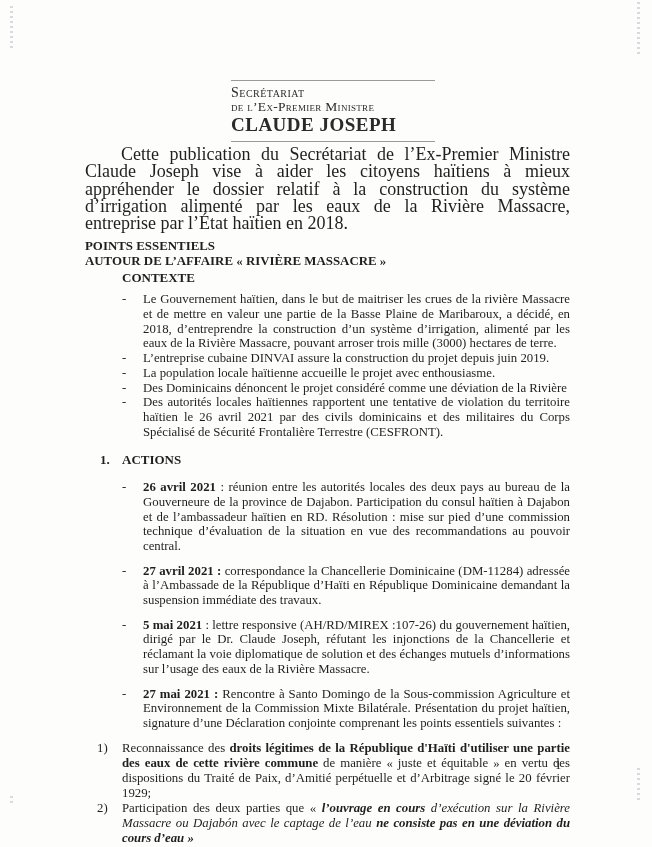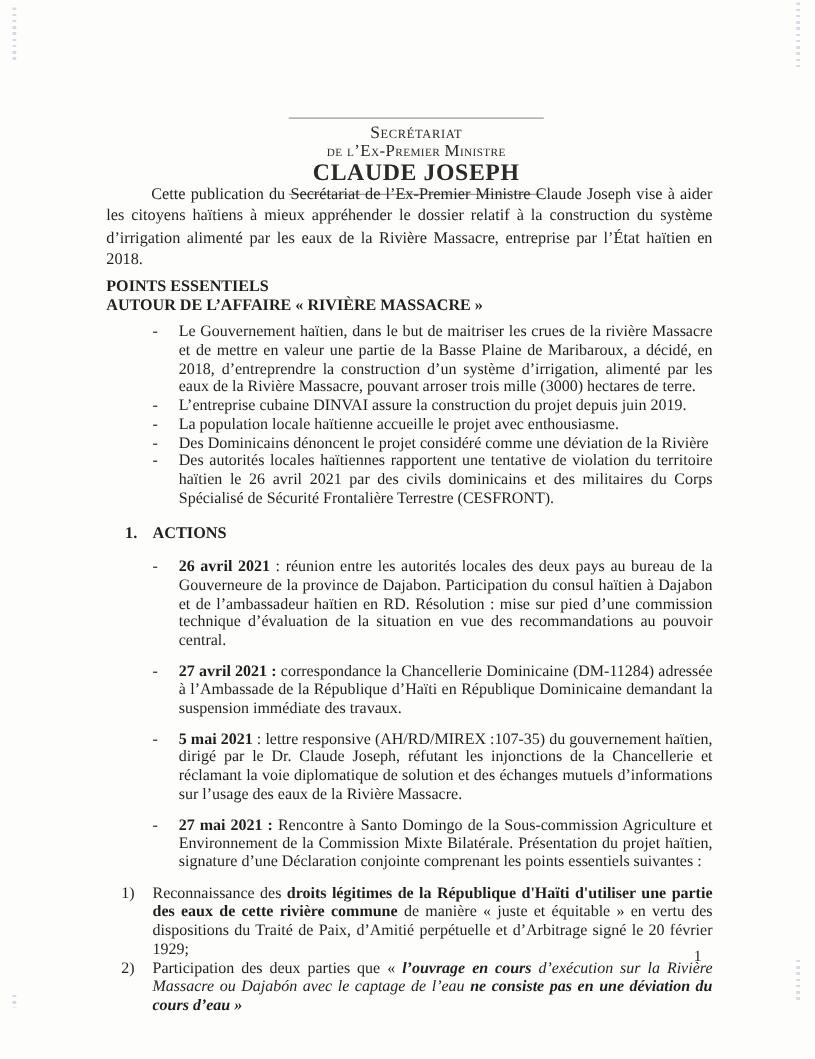--- a/index.html
+++ b/index.html
@@ -17,37 +17,35 @@
     background:repeating-linear-gradient(to bottom,#d9d9e1 0 2px,transparent 2px 5px);
   }
   .edge.tl { left:10px;  top:6px;   height:42px; }
   .edge.tr { left:637px; top:2px;   height:52px; }
   .edge.br { left:637px; top:768px; height:34px; }
   .edge.bl { left:10px;  top:796px; height:10px; }
 
   
   .letterhead {
     position:absolute; left:231px; top:80px; width:204px;
-    text-align:center;
     border-top:1px solid #9a9a9a;
     border-bottom:1px solid #9a9a9a;
     padding:4px 0 7px 0;
     color:#2a2a2a;
-    margin-top:14px;
   }
   .lh1 { font-variant:small-caps; font-size:14px; line-height:15px; letter-spacing:0.5px; }
   .lh2 { font-variant:small-caps; font-size:13.5px; line-height:14px; letter-spacing:0.3px; }
   .lh3 { font-weight:bold; font-size:19px; line-height:19px; letter-spacing:0.5px; margin-top:1px; }
 
   .content {
     position:absolute; left:85px; top:146px; width:485px;
     font-size:12.8px; line-height:14.7px;
     text-align:justify;
   }
-  .intro { margin:0; text-indent:36px; font-size:13px; line-height:17.3px; }
+  .intro { margin:0; text-indent:36px; font-size:18px; line-height:17.3px; }
 
   .doc-title { text-align:left; font-weight:bold; margin-top:7px; font-size:12.9px; line-height:14.6px; }
 
   .sec-heading { font-weight:bold; padding-left:37px; margin-top:2px; font-size:13px; }
 
   .dash-list { margin-top:7px; padding-left:37px; }
   .dash-item { display:flex; margin:0; }
   .dash-item .marker { flex:0 0 21px; }
   .dash-item .txt { flex:1; }
 
@@ -86,20 +84,21 @@
 
   <div class="content">
 
     <p class="intro">Cette publication du Secrétariat de l’Ex-Premier Ministre Claude Joseph vise à aider les citoyens haïtiens à mieux appréhender le dossier relatif à la construction du système d’irrigation alimenté par les eaux de la Rivière Massacre, entreprise par l’État haïtien en 2018.</p>
 
     <div class="doc-title">
       <div>POINTS ESSENTIELS</div>
       <div>AUTOUR DE L’AFFAIRE « RIVIÈRE MASSACRE »</div>
     </div>
 
+    <div class="sec-heading">CONTEXTE</div>
 
     <div class="dash-list">
       <div class="dash-item">
         <span class="marker">-</span>
         <span class="txt">Le Gouvernement haïtien, dans le but de maitriser les crues de la rivière Massacre et de mettre en valeur une partie de la Basse Plaine de Maribaroux, a décidé, en 2018, d’entreprendre la construction d’un système d’irrigation, alimenté par les eaux de la Rivière Massacre, pouvant arroser trois mille (3000) hectares de terre.</span>
       </div>
       <div class="dash-item">
         <span class="marker">-</span>
         <span class="txt">L’entreprise cubaine DINVAI assure la construction du projet depuis juin 2019.</span>
       </div>
@@ -126,21 +125,21 @@
       <div class="dash-item">
         <span class="marker">-</span>
         <span class="txt"><span class="b">26 avril 2021</span><span> : réunion entre les autorités locales des deux pays au bureau de la Gouverneure de la province de Dajabon. Participation du consul haïtien à Dajabon et de l’ambassadeur haïtien en RD. Résolution : mise sur pied d’une commission technique d’évaluation de la situation en vue des recommandations au pouvoir central.</span></span>
       </div>
       <div class="dash-item">
         <span class="marker">-</span>
         <span class="txt"><span class="b">27 avril 2021 :</span><span> correspondance la Chancellerie Dominicaine (DM-11284) adressée à l’Ambassade de la République d’Haïti en République Dominicaine demandant la suspension immédiate des travaux.</span></span>
       </div>
       <div class="dash-item">
         <span class="marker">-</span>
-        <span class="txt"><span class="b">5 mai 2021</span><span> : lettre responsive (AH/RD/MIREX :107-35) du gouvernement haïtien, dirigé par le Dr. Claude Joseph, réfutant les injonctions de la Chancellerie et réclamant la voie diplomatique de solution et des échanges mutuels d’informations sur l’usage des eaux de la Rivière Massacre.</span></span>
+        <span class="txt"><span class="b">5 mai 2021</span><span> : lettre responsive (AH/RD/MIREX :107-26) du gouvernement haïtien, dirigé par le Dr. Claude Joseph, réfutant les injonctions de la Chancellerie et réclamant la voie diplomatique de solution et des échanges mutuels d’informations sur l’usage des eaux de la Rivière Massacre.</span></span>
       </div>
       <div class="dash-item">
         <span class="marker">-</span>
         <span class="txt"><span class="b">27 mai 2021 :</span><span> Rencontre à Santo Domingo de la Sous-commission Agriculture et Environnement de la Commission Mixte Bilatérale. Présentation du projet haïtien, signature d’une Déclaration conjointe comprenant les points essentiels suivantes :</span></span>
       </div>
     </div>
 
     <div class="num-list">
       <div class="num-item">
         <span class="marker">1)</span>

